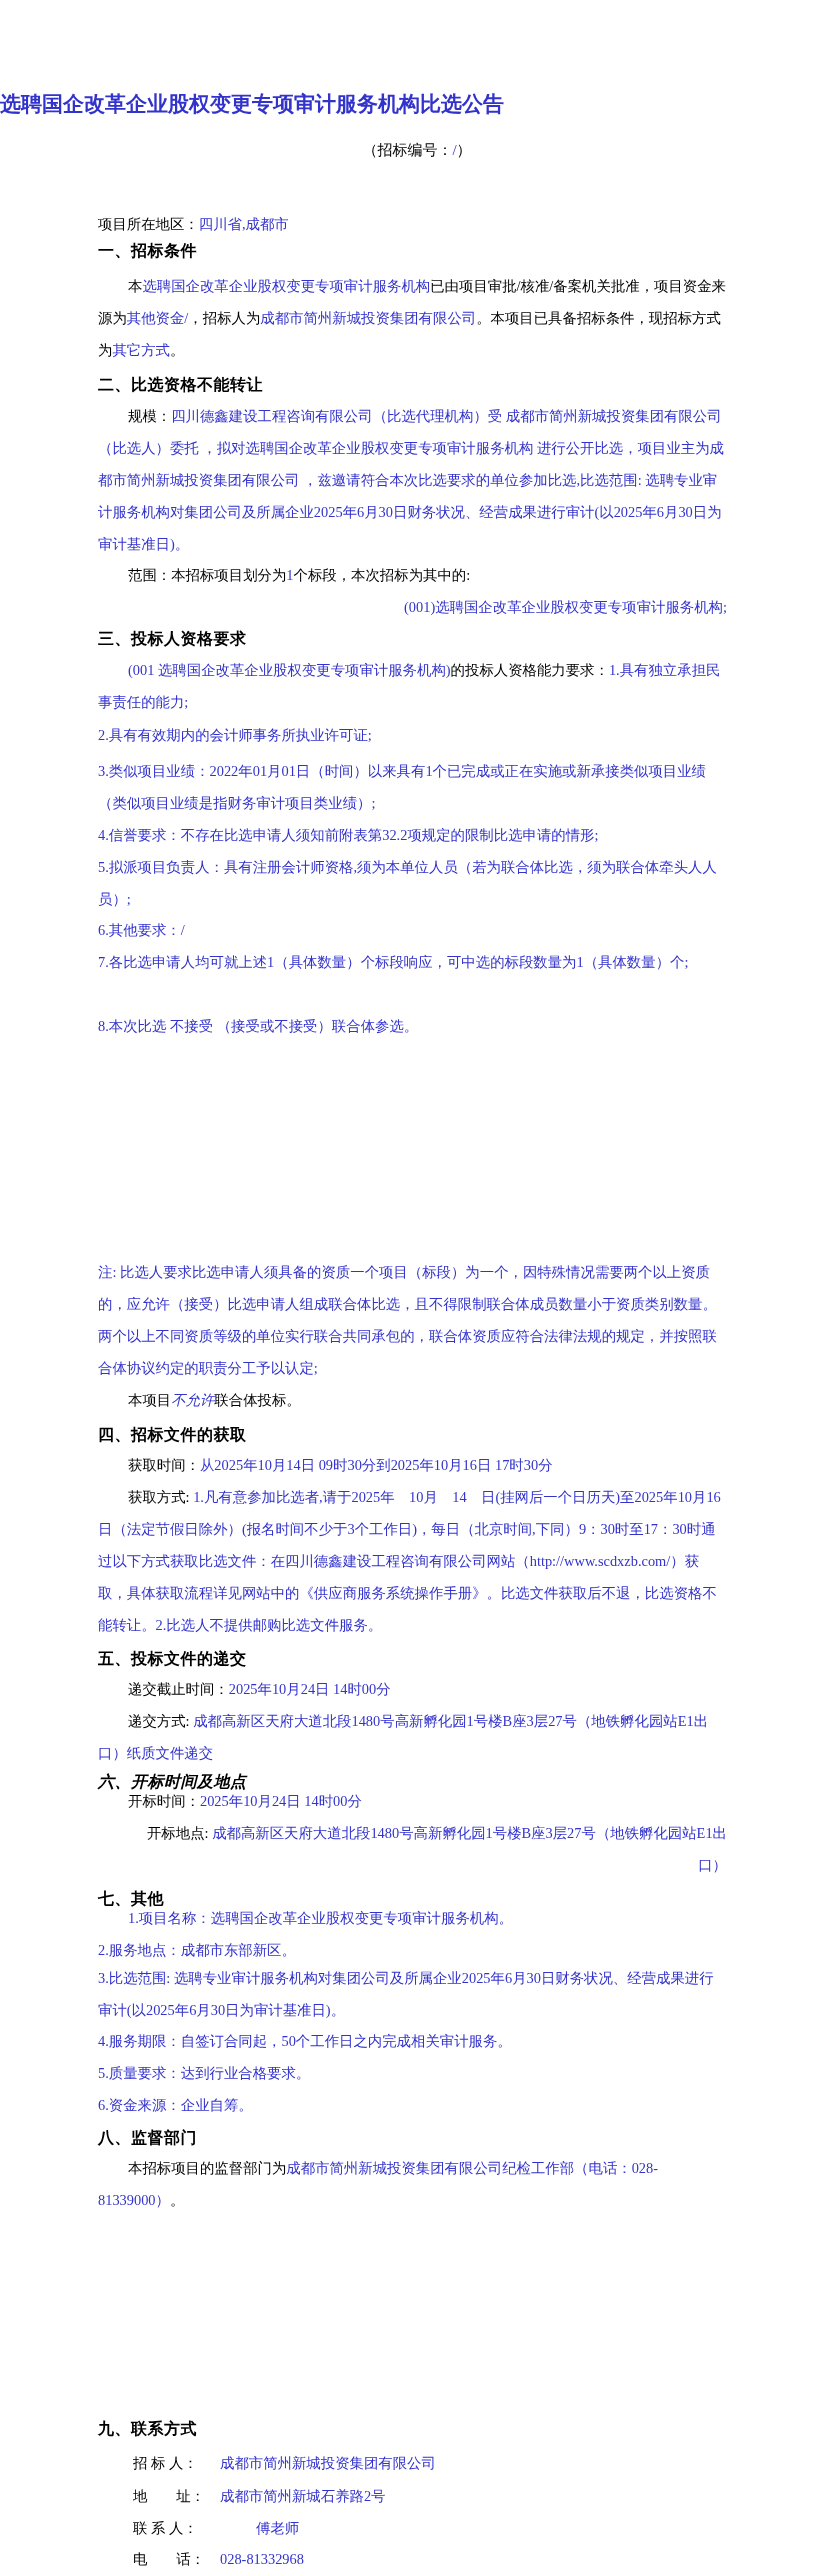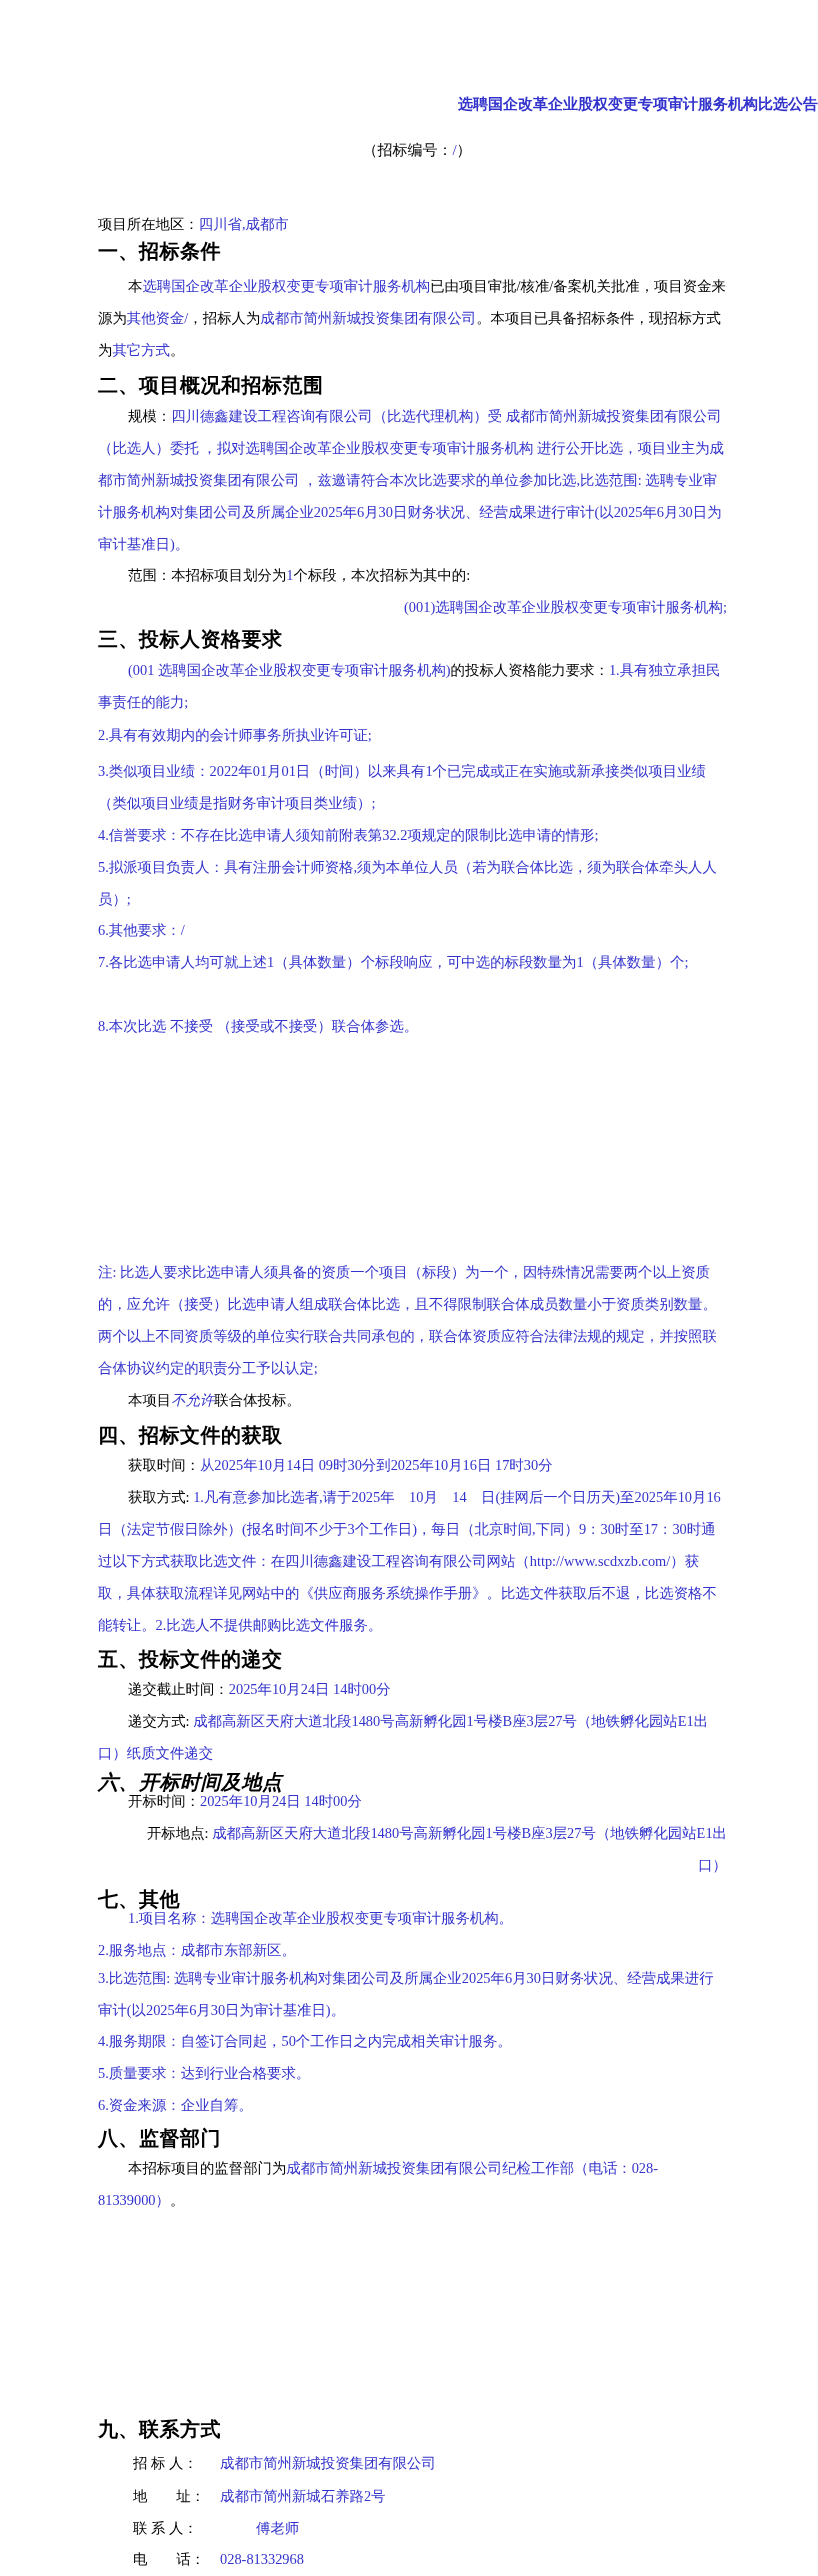--- a/index.html
+++ b/index.html
@@ -6,41 +6,41 @@
   * { box-sizing:border-box; }
   html,body { margin:0; padding:0; background:#ffffff; }
   .page {
     position:relative; width:818px; height:3468px; margin:0 auto;
     background:#ffffff; overflow:hidden;
     font-family:"Liberation Serif","DejaVu Serif",serif;
     color:var(--ink);
   }
   .blk { position:absolute; left:98px; width:629px; font-size:14.4px; line-height:32px; color:var(--ink); }
   .indent { text-indent:30px; }
-  .title { left:0; width:818px; text-align:right; font-size:15px; font-weight:700; color:var(--blue); line-height:27px; }
+  .title { left:0; width:818px; text-align:left; font-size:21px; font-weight:700; color:var(--blue); line-height:27px; }
   .subtitle { left:8px; width:818px; text-align:center; font-size:15px; line-height:20.6px; }
-  .h { font-size:20px; font-weight:700; line-height:20.6px; letter-spacing:0.5px; width:412px; }
+  .h { font-size:16px; font-weight:700; line-height:20.6px; letter-spacing:0.5px; width:412px; }
   .kv { left:133px; width:598px; line-height:18.5px; display:flex; }
   .kv .lab { flex:0 0 auto; min-width:87px; white-space:pre; color:var(--ink); }
   .kv .val { color:var(--blue); white-space:pre-wrap; }
   .k { color:var(--ink); }
   .b { color:var(--blue); }
   .bi { color:var(--blue); font-style:italic;text-align:right; }
 </style>
 </head>
 <body>
 
 <div class="page">
   <main id="doc">
       <div class="blk title" style="top: 91px;">选聘国企改革企业股权变更专项审计服务机构比选公告</div>
       <div class="blk subtitle" style="top: 140px;"><span class="k">（招标编号：</span><span class="b">/</span><span class="k">）</span></div>
       <div class="blk p" style="top: 208px;"><span class="k">项目所在地区：</span><span class="b">四川省,成都市</span></div>
       <div class="blk h" style="top: 241px;">一、招标条件</div>
       <div class="blk p indent" style="top: 270px;"><span class="k">本</span><span class="b">选聘国企改革企业股权变更专项审计服务机构</span><span class="k">已由项目审批/核准/备案机关批准，项目资金来源为</span><span class="b">其他资金/</span><span class="k">，招标人为</span><span class="b">成都市简州新城投资集团有限公司</span><span class="k">。本项目已具备招标条件，现招标方式为</span><span class="b">其它方式</span><span class="k">。</span></div>
-      <div class="blk h" style="top: 375px;">二、项目概况和招标范围</div>
+      <div class="blk h" style="top: 375px;">二、比选资格不能转让</div>
       <div class="blk p indent" style="top: 400px;"><span class="k">规模：</span><span class="b">四川德鑫建设工程咨询有限公司（比选代理机构）受 成都市简州新城投资集团有限公司（比选人）委托 ，拟对选聘国企改革企业股权变更专项审计服务机构 进行公开比选，项目业主为成都市简州新城投资集团有限公司 ，兹邀请符合本次比选要求的单位参加比选,比选范围: 选聘专业审计服务机构对集团公司及所属企业2025年6月30日财务状况、经营成果进行审计(以2025年6月30日为审计基准日)。</span></div>
       <div class="blk p indent" style="top: 559px;"><span class="k">范围：本招标项目划分为</span><span class="b">1</span><span class="k">个标段，本次招标为其中的:</span></div>
       <div class="blk p indent" style="top: 591px; text-align: right;"><span class="b">(001)选聘国企改革企业股权变更专项审计服务机构;</span></div>
       <div class="blk h" style="top: 629px;">三、投标人资格要求</div>
       <div class="blk p indent" style="top: 654px;"><span class="b">(001 选聘国企改革企业股权变更专项审计服务机构)</span><span class="k">的投标人资格能力要求：</span><span class="b">1.具有独立承担民事责任的能力;</span></div>
       <div class="blk p" style="top: 719px;"><span class="b">2.具有有效期内的会计师事务所执业许可证;</span></div>
       <div class="blk p" style="top: 755px;"><span class="b">3.类似项目业绩：2022年01月01日（时间）以来具有1个已完成或正在实施或新承接类似项目业绩（类似项目业绩是指财务审计项目类业绩）;</span></div>
       <div class="blk p" style="top: 819px;"><span class="b">4.信誉要求：不存在比选申请人须知前附表第32.2项规定的限制比选申请的情形;</span></div>
       <div class="blk p" style="top: 851px;"><span class="b">5.拟派项目负责人：具有注册会计师资格,须为本单位人员（若为联合体比选，须为联合体牵头人人员）;</span></div>
       <div class="blk p" style="top: 914px;"><span class="b">6.其他要求：/</span></div>

